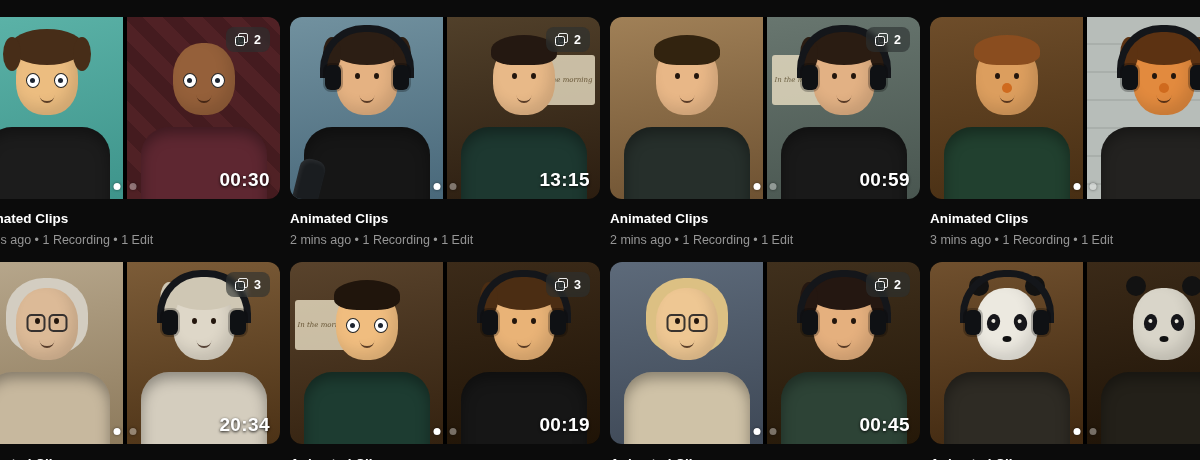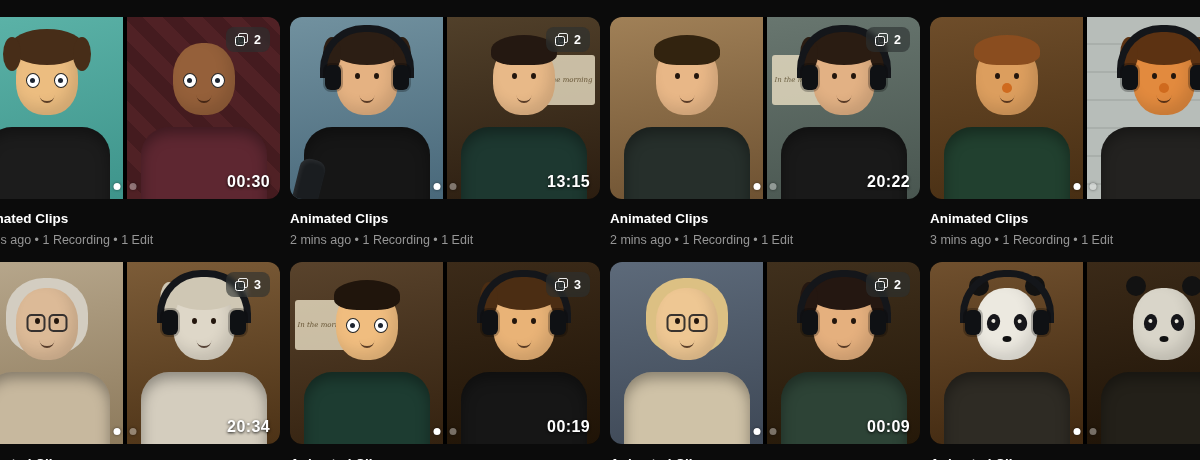--- a/index.html
+++ b/index.html
@@ -21,21 +21,21 @@
     position:absolute;top:10px;right:10px;z-index:9;height:25px;
     display:flex;align-items:center;gap:6px;padding:0 9px;
     background:rgba(44,49,49,.62);border-radius:8px;
     color:#fff;font-size:12.5px;font-weight:700;backdrop-filter:blur(2px);
   }
   .copy-icon{position:relative;width:13px;height:13px;display:inline-block}
   .copy-icon::before{content:"";position:absolute;right:0;top:0;width:8px;height:8px;border:1.5px solid #fff;border-radius:2px;opacity:.9}
   .copy-icon::after{content:"";position:absolute;left:0;bottom:0;width:8px;height:8px;border:1.5px solid #fff;border-radius:2.5px;background:rgba(44,49,49,.9)}
   .duration{
     position:absolute;right:10px;bottom:8px;z-index:9;color:#fff;
-    font-size:16px;font-weight:700;letter-spacing:.4px;text-shadow:0 1px 3px rgba(0,0,0,.9);
+    font-size:19px;font-weight:700;letter-spacing:.4px;text-shadow:0 1px 3px rgba(0,0,0,.9);
   }
   .dots{position:absolute;left:50%;bottom:9px;transform:translateX(-50%);display:flex;gap:9px;z-index:9}
   .dot{width:7px;height:7px;border-radius:50%;background:rgba(255,255,255,.38);box-shadow:0 0 3px rgba(0,0,0,.5)}
   .dot.active{background:#fff}
 
   .title{margin:12px 0 0;color:#fff;font-size:13.5px;font-weight:700;white-space:nowrap}
   .meta{margin:7px 0 0;color:#969696;font-size:12.5px;white-space:nowrap}
 
   
   .sign{
@@ -187,21 +187,21 @@
           </div>
         </div>
       <div class="badge">
         <span class="copy-icon"></span>
         <span class="badge-num">2</span>
       </div>
       <div class="dots">
           <div class="dot active"></div>
           <div class="dot"></div>
         </div>
-      <div class="duration">20:22</div>
+      <div class="duration">00:59</div>
     </div>
     <div class="title">Animated Clips</div>
     <div class="meta">2 mins ago • 1 Recording • 1 Edit</div>
   </div>
 
   <div class="card">
     <div class="thumb">
       <div class="panels">
           <div class="panel" style="background: linear-gradient(170deg, rgb(110, 77, 42), rgb(71, 46, 19));">
             <div class="torso" style="background: rgb(33, 64, 47);"></div>
@@ -359,21 +359,21 @@
           </div>
         </div>
       <div class="badge">
         <span class="copy-icon"></span>
         <span class="badge-num">2</span>
       </div>
       <div class="dots">
           <div class="dot active"></div>
           <div class="dot"></div>
         </div>
-      <div class="duration">00:09</div>
+      <div class="duration">00:45</div>
     </div>
     <div class="title">Animated Clips</div>
 
   </div>
 
   <div class="card">
     <div class="thumb">
       <div class="panels">
           <div class="panel" style="background: linear-gradient(170deg, rgb(112, 80, 46), rgb(64, 40, 16));">
             <div class="torso" style="background: rgb(46, 43, 36);"></div>

